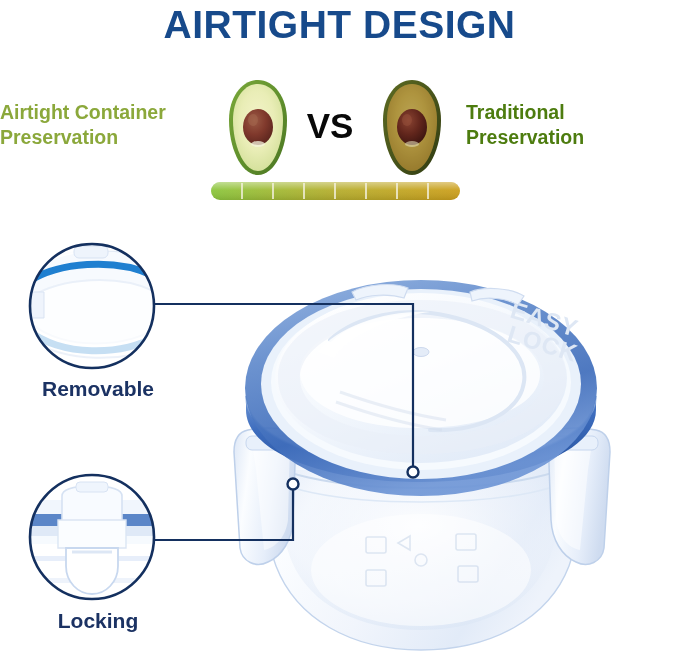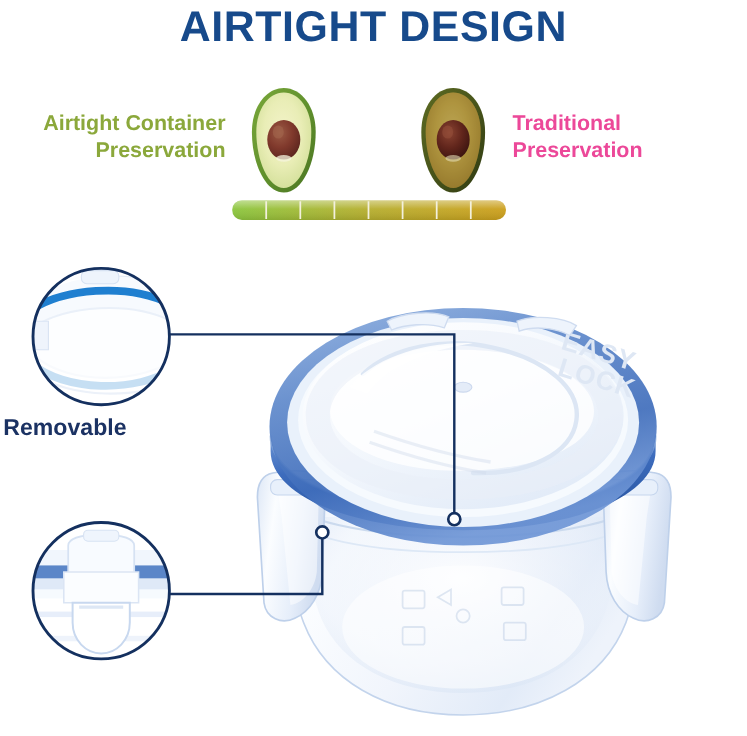--- a/index.html
+++ b/index.html
@@ -42,29 +42,29 @@
   .cmp-label {
     position: absolute;
     font-size: 19.5px;
     font-weight: bold;
     line-height: 25px;
   }
   .cmp-label.left {
     left: 0px;
     top: 100px;
     width: 205px;
-    text-align: right;
+    text-align: left;
     color: #8ba83b;
   }
   .cmp-label.right {
     left: 466px;
     top: 100px;
     width: 213px;
     text-align: left;
-    color: #ec4899;
+    color: #4d7c0f;
   }
 
   .vs {
     position: absolute;
     left: 293px;
     top: 103px;
     width: 74px;
     text-align: center;
     font-size: 35px;
     font-weight: bold;
@@ -88,20 +88,21 @@
     height: 18px;
   }
 
   
   .callout-label {
     position: absolute;
     font-size: 21px;
     font-weight: bold;
     color: #1b3263;
     line-height: 28px;
+    text-align: center;
     width: 190px;
     left: 3px;
   }
   .callout-label.seal { top: 375px; }
   .callout-label.lock { top: 607px; }
 
   .scene { position: absolute; left: 0; top: 0; }
 
   
   .stage * { user-select: none; }
@@ -116,20 +117,21 @@
   <div class="cmp-label left">
     <div>Airtight Container</div>
     <div>Preservation</div>
   </div>
 
   <div class="cmp-label right">
     <div>Traditional</div>
     <div>Preservation</div>
   </div>
 
+  <div class="vs">VS</div>
 
   <svg class="avocado fresh" width="78" height="100" viewBox="0 0 78 100">
     <defs>
       <radialGradient id="fleshA" cx="48%" cy="42%" r="62%">
         <stop offset="0%" stop-color="#f3f3c9"></stop>
         <stop offset="55%" stop-color="#e9edb6"></stop>
         <stop offset="100%" stop-color="#d2df98"></stop>
       </radialGradient>
       <linearGradient id="skinA" x1="0" y1="0" x2="1" y2="1">
         <stop offset="0%" stop-color="#7aa83a"></stop>
@@ -366,15 +368,16 @@
       <path d="M154 540 L293 540 L293 484" fill="none" stroke="#14305f" stroke-width="2.2"></path>
       <circle cx="293" cy="484" r="5.5" fill="#ffffff" stroke="#14305f" stroke-width="2.4"></circle>
     </g>
   </svg>
 
   <div class="callout-label seal">
     <div>Removable</div>
   </div>
 
   <div class="callout-label lock">
+    <div>Locking</div>
   </div>
 
 </div>
 
 </body></html>

